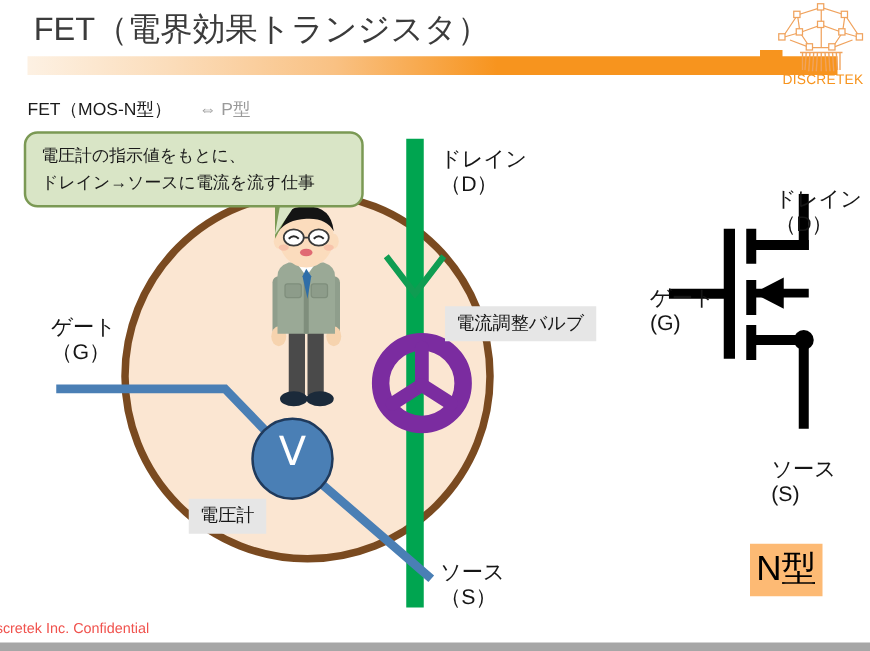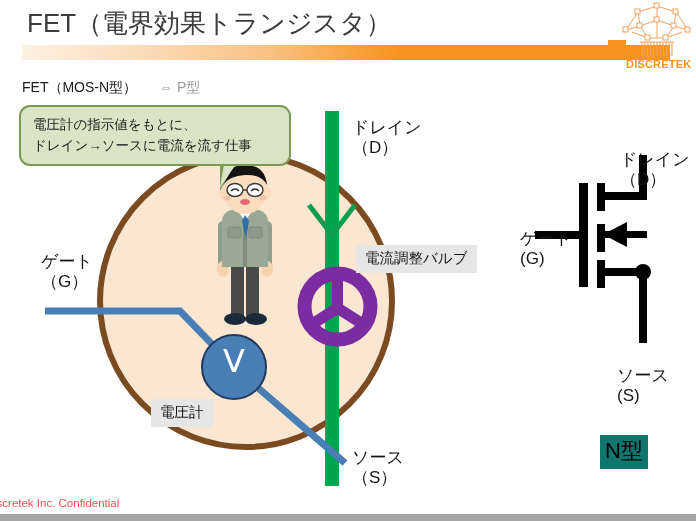--- a/index.html
+++ b/index.html
@@ -45,21 +45,21 @@
     right: 2px;
     top: 0px;
     width: 74px;
     height: 72px;
   }
   .logo-text {
     position: absolute;
     left: 6px;
     bottom: 2px;
     font-size: 11px;
-    font-weight: bold;
+    font-weight: normal;
     color: #f7941e;
     letter-spacing: 0.2px;
   }
   .logo-swatch {
     position: absolute;
     left: -12px;
     bottom: 12px;
     width: 18px;
     height: 20px;
     background: #f7941e;
@@ -238,23 +238,23 @@
     top: 155px;
     width: 140px;
     height: 215px;
   }
 
   
   .ntype-badge {
     position: absolute;
     left: 600px;
     top: 435px;
-    background: #0f766e;
+    background: #fdba74;
     color: #000000;
-    font-size: 22px;
+    font-size: 28px;
     padding: 1px 5px 3px 5px;
     white-space: nowrap;
   }
 
   
   .footer-text {
     position: absolute;
     left: -6px;
     top: 497px;
     font-size: 11.5px;

